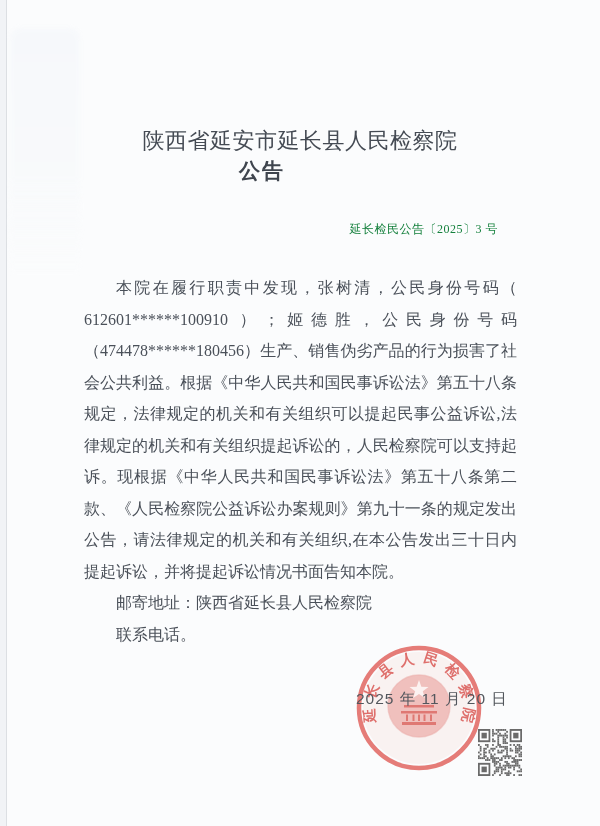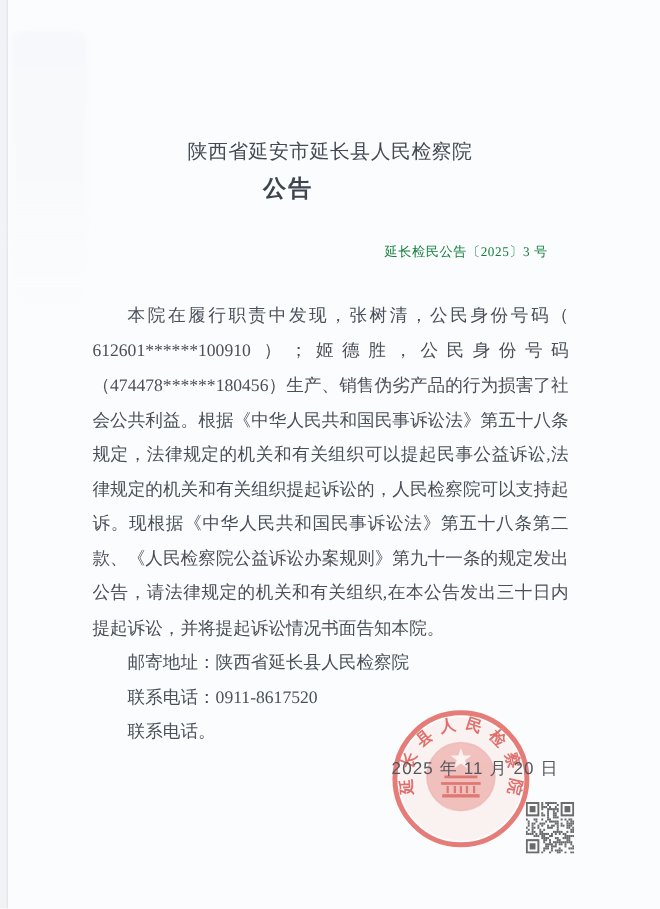--- a/index.html
+++ b/index.html
@@ -12,21 +12,21 @@
   .page{position:absolute;inset:0;}
   .edge-strip{position:absolute;left:0;top:0;width:6px;height:826px;background:#f1f3f6;}
   .edge-line{position:absolute;left:6px;top:0;width:1px;height:826px;background:#dcdfe3;}
   .scan-smudge{
     position:absolute;left:10px;top:28px;width:70px;height:250px;
     background:linear-gradient(180deg,#f3f6fa 0%,#f7f9fb 60%,rgba(251,252,253,0) 100%);
     opacity:.55;border-radius:10px;filter:blur(2px);
   }
   .agency{
     position:absolute;top:126px;left:0;width:600px;margin:0;
-    text-align:center;font-size:18px;font-weight:500;letter-spacing:.5px;
+    text-align:center;font-size:22px;font-weight:500;letter-spacing:.5px;
     color:#454b54;
   }
   .doc-title{
     position:absolute;top:157px;left:0;width:524px;margin:0;
     text-align:center;font-size:21px;font-weight:700;letter-spacing:2px;
     color:#3f454e;font-family:"Liberation Sans","DejaVu Sans",sans-serif;
   }
   .doc-number{
     position:absolute;top:221px;right:102px;
     font-size:12px;color:#15803d;letter-spacing:.5px;
@@ -70,21 +70,20 @@
   <div class="scan-smudge"></div>
 
   <h1 class="agency">陕西省延安市延长县人民检察院</h1>
   <h2 class="doc-title">公告</h2>
   <div class="doc-number">延长检民公告〔2025〕3 号</div>
 
   <p class="body-text">本院在履行职责中发现，张树清，公民身份号码（ 612601******100910 ）；姬德胜，公民身份号码（474478******180456）生产、销售伪劣产品的行为损害了社会公共利益。根据《中华人民共和国民事诉讼法》第五十八条规定，法律规定的机关和有关组织可以提起民事公益诉讼,法律规定的机关和有关组织提起诉讼的，人民检察院可以支持起诉。现根据《中华人民共和国民事诉讼法》第五十八条第二款、《人民检察院公益诉讼办案规则》第九十一条的规定发出公告，请法律规定的机关和有关组织,在本公告发出三十日内提起诉讼，并将提起诉讼情况书面告知本院。</p>
 
   <div class="contact-block">
     <p><span>邮寄地址：</span><span>陕西省延长县人民检察院</span></p>
-    <p><span>联系电话：</span><span>0911-8617520</span></p>
     <p>联系电话。</p>
   </div>
 
   <div class="issue-date">2025 年 11 月 20 日</div>
 
   <div class="seal">
     <svg viewBox="0 0 130 130" xmlns="http://www.w3.org/2000/svg">
 
       <circle cx="65" cy="65" r="56" fill="#f7dcda" opacity="0.32"></circle>
 

